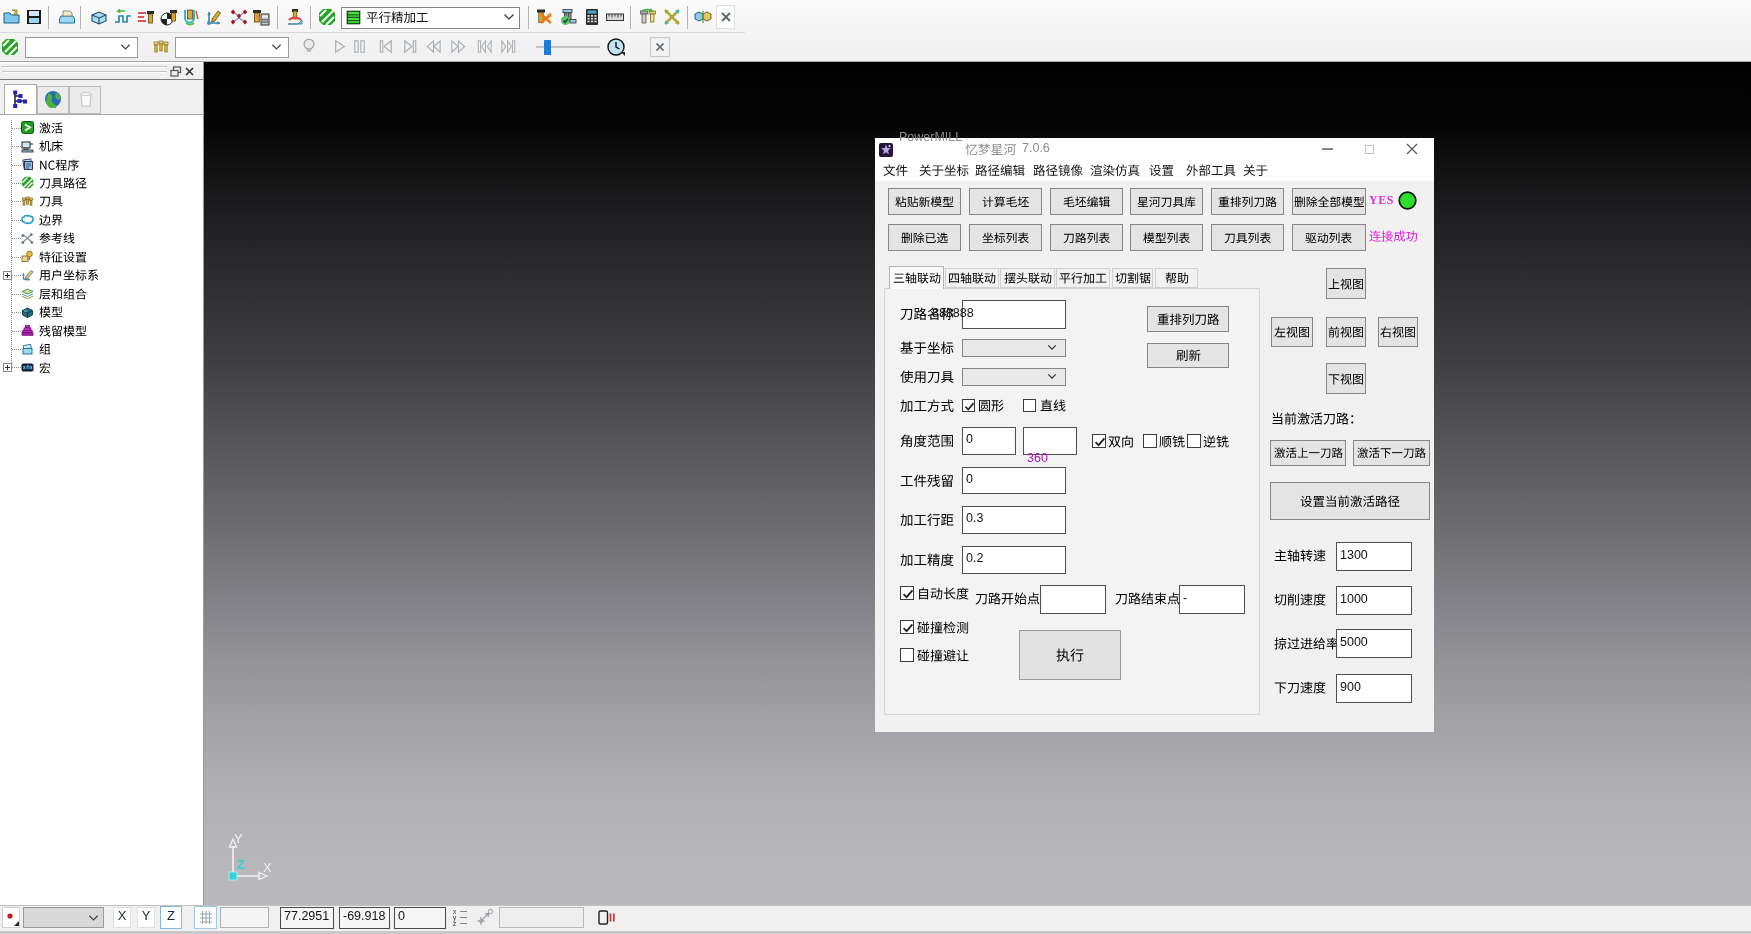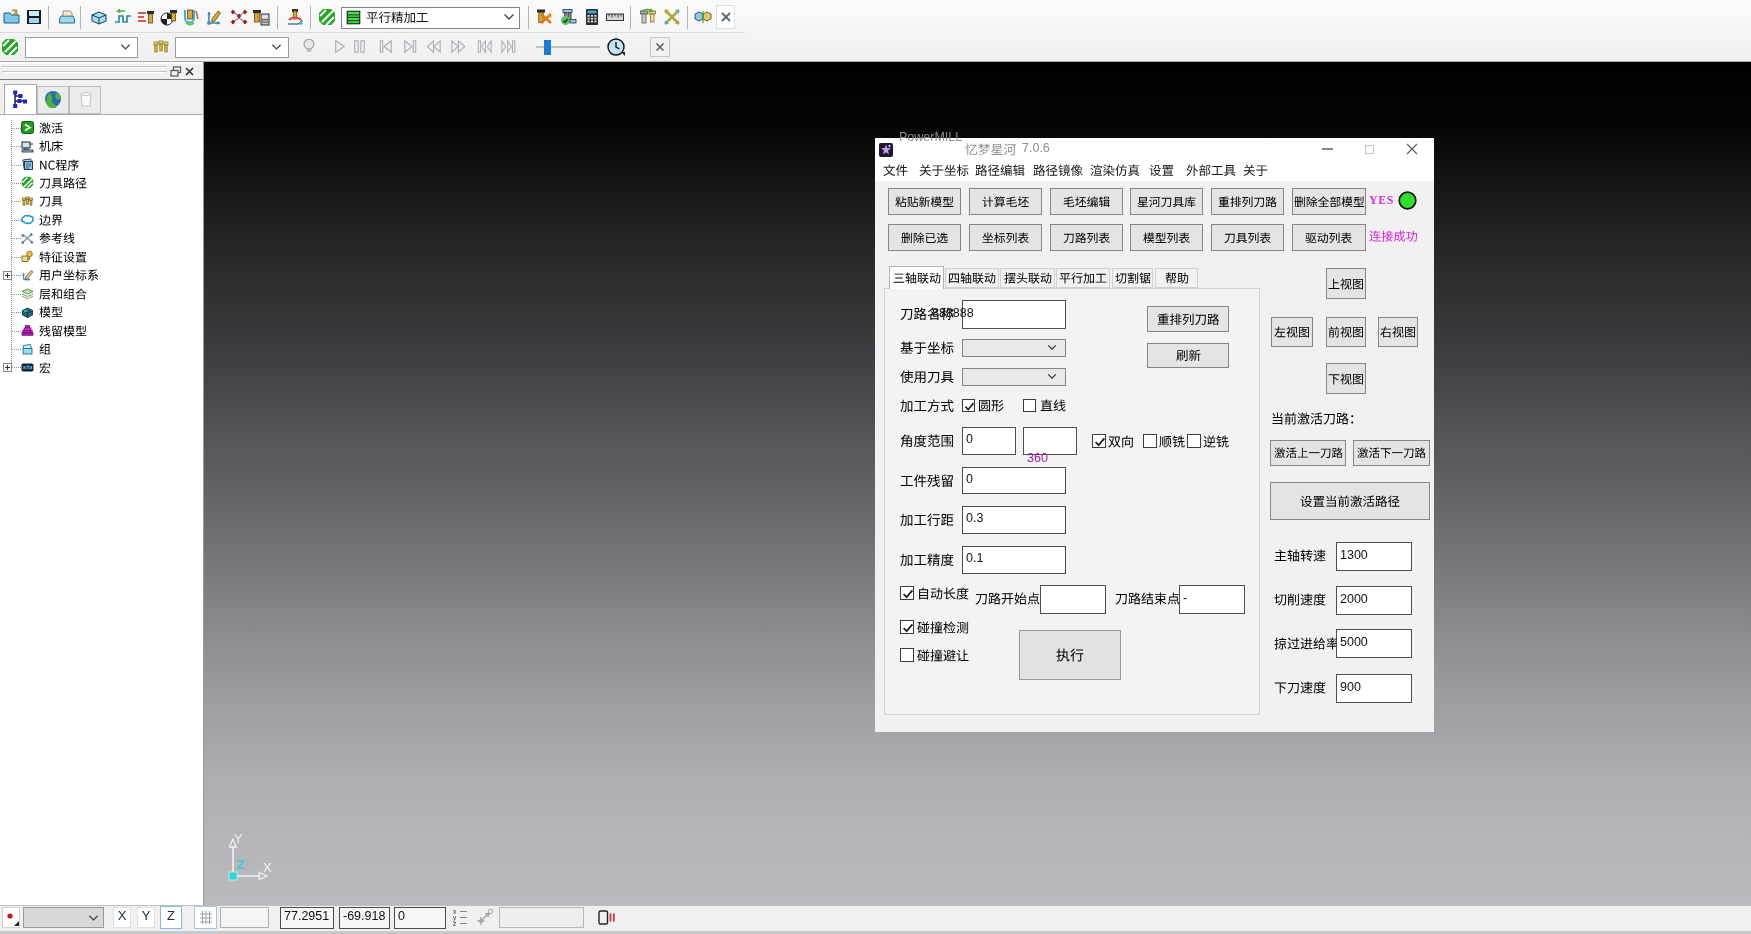--- a/index.html
+++ b/index.html
@@ -1154,21 +1154,21 @@
     <svg width="26.0" height="13.0" viewBox="0 -880 2000 1000" fill="#000">
       <use href="#u9006" x="0"></use>
       <use href="#u94E3" x="1000"></use>
     </svg>
   </div>
 <div class="ab" style="left:962.0px;top:467.0px;width:104.0px;height:27.0px;background:#fff;border:1.5px solid #4f4f4f;"></div>
 <div class="ab" style="font:normal 12.5px 'Liberation Sans',sans-serif;color:#111;line-height:12.5px;left:966.0px;top:472.8px;">0</div>
 <div class="ab" style="left:962.0px;top:506.0px;width:104.0px;height:28.0px;background:#fff;border:1.5px solid #4f4f4f;"></div>
 <div class="ab" style="font:normal 12.5px 'Liberation Sans',sans-serif;color:#111;line-height:12.5px;left:966.0px;top:512.2px;">0.3</div>
 <div class="ab" style="left:962.0px;top:546.0px;width:104.0px;height:28.0px;background:#fff;border:1.5px solid #4f4f4f;"></div>
-<div class="ab" style="font:normal 12.5px 'Liberation Sans',sans-serif;color:#111;line-height:12.5px;left:966.0px;top:552.2px;">0.1</div>
+<div class="ab" style="font:normal 12.5px 'Liberation Sans',sans-serif;color:#111;line-height:12.5px;left:966.0px;top:552.2px;">0.2</div>
 <div class="ab cb" style="left:900.0px;top:586.0px;width:14.0px;height:14.0px;">
     <svg width="14.0" height="14.0" viewBox="0 0 14 14" style="position:absolute;left:0;top:0">
       <path d="M2.6 7.2 L5.6 10.2 L11.4 3.4" stroke="#222" stroke-width="1.8" fill="none"></path>
     </svg>
   </div>
 <div class="ab " style="left:917.0px;top:586.5px">
     <svg width="52.0" height="13.0" viewBox="0 -880 4000 1000" fill="#000">
       <use href="#u81EA" x="0"></use>
       <use href="#u52A8" x="1000"></use>
       <use href="#u957F" x="2000"></use>
@@ -1340,21 +1340,21 @@
 <div class="ab" style="font:normal 12.5px 'Liberation Sans',sans-serif;color:#111;line-height:12.5px;left:1340.0px;top:548.8px;">1300</div>
 <div class="ab " style="left:1274.0px;top:593.0px">
     <svg width="52.0" height="13.0" viewBox="0 -880 4000 1000" fill="#000">
       <use href="#u5207" x="0"></use>
       <use href="#u524A" x="1000"></use>
       <use href="#u901F" x="2000"></use>
       <use href="#u5EA6" x="3000"></use>
     </svg>
   </div>
 <div class="ab" style="left:1336.0px;top:586.0px;width:76.0px;height:29.0px;background:#fff;border:1.5px solid #4f4f4f;"></div>
-<div class="ab" style="font:normal 12.5px 'Liberation Sans',sans-serif;color:#111;line-height:12.5px;left:1340.0px;top:592.8px;">2000</div>
+<div class="ab" style="font:normal 12.5px 'Liberation Sans',sans-serif;color:#111;line-height:12.5px;left:1340.0px;top:592.8px;">1000</div>
 <div class="ab " style="left:1274.0px;top:637.0px">
     <svg width="65.0" height="13.0" viewBox="0 -880 5000 1000" fill="#000">
       <use href="#u63A0" x="0"></use>
       <use href="#u8FC7" x="1000"></use>
       <use href="#u8FDB" x="2000"></use>
       <use href="#u7ED9" x="3000"></use>
       <use href="#u7387" x="4000"></use>
     </svg>
   </div>
 <div class="ab" style="left:1336.0px;top:629.0px;width:76.0px;height:29.0px;background:#fff;border:1.5px solid #4f4f4f;"></div>

